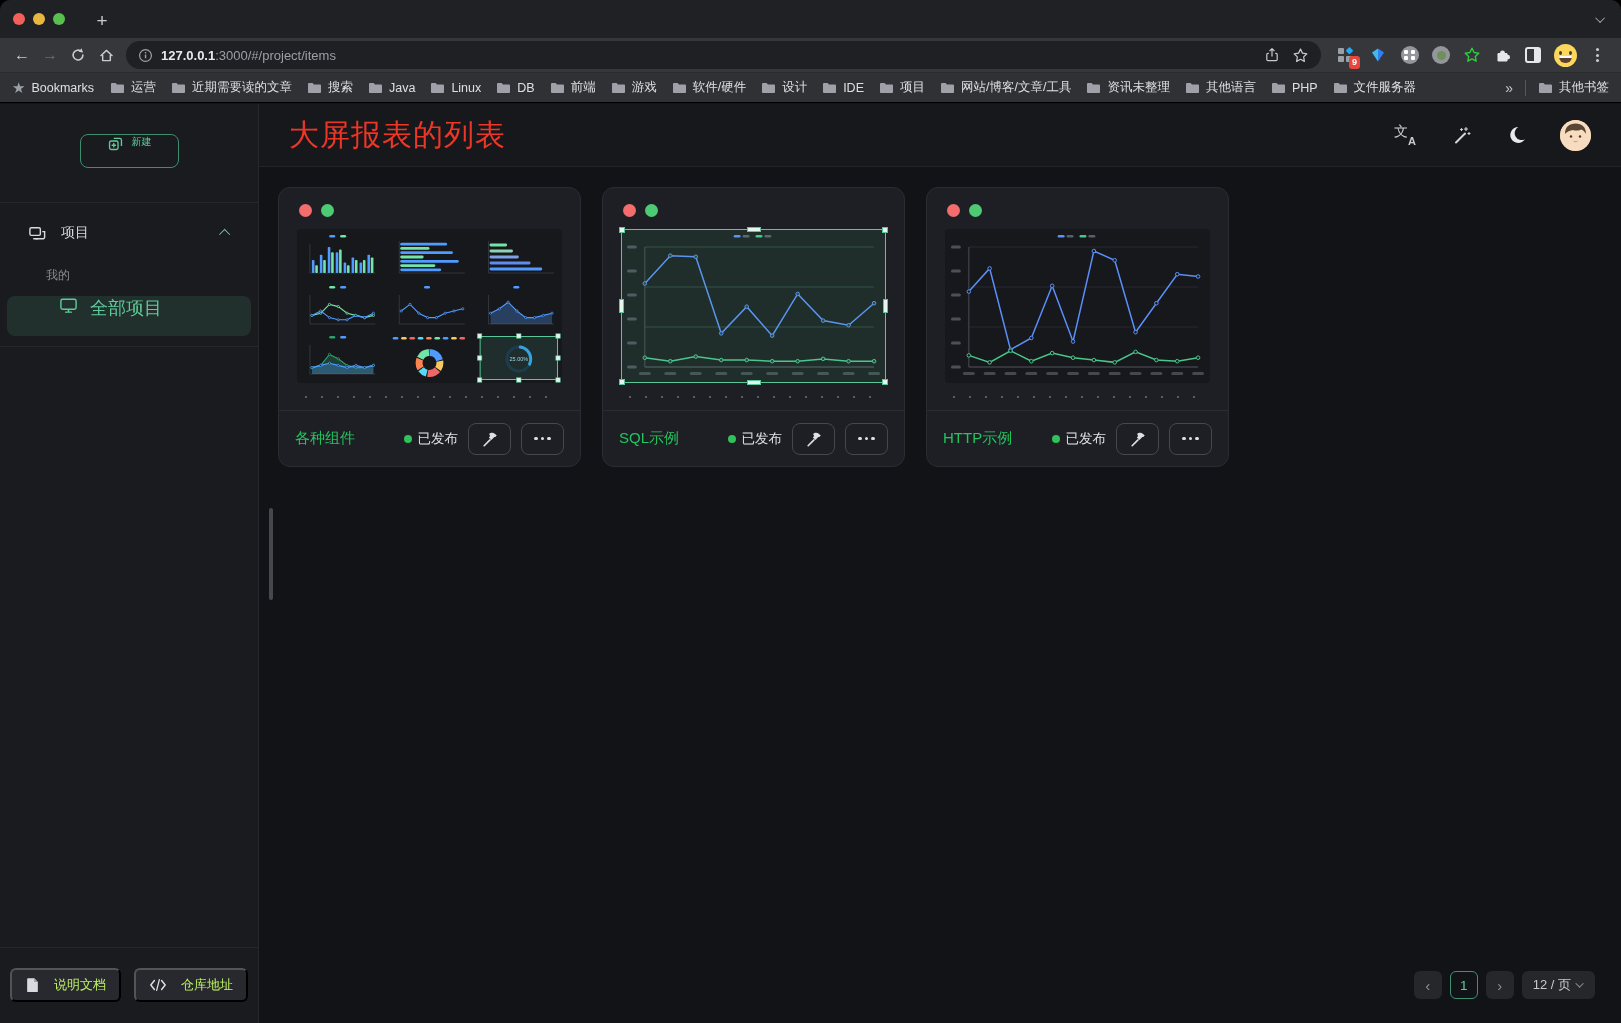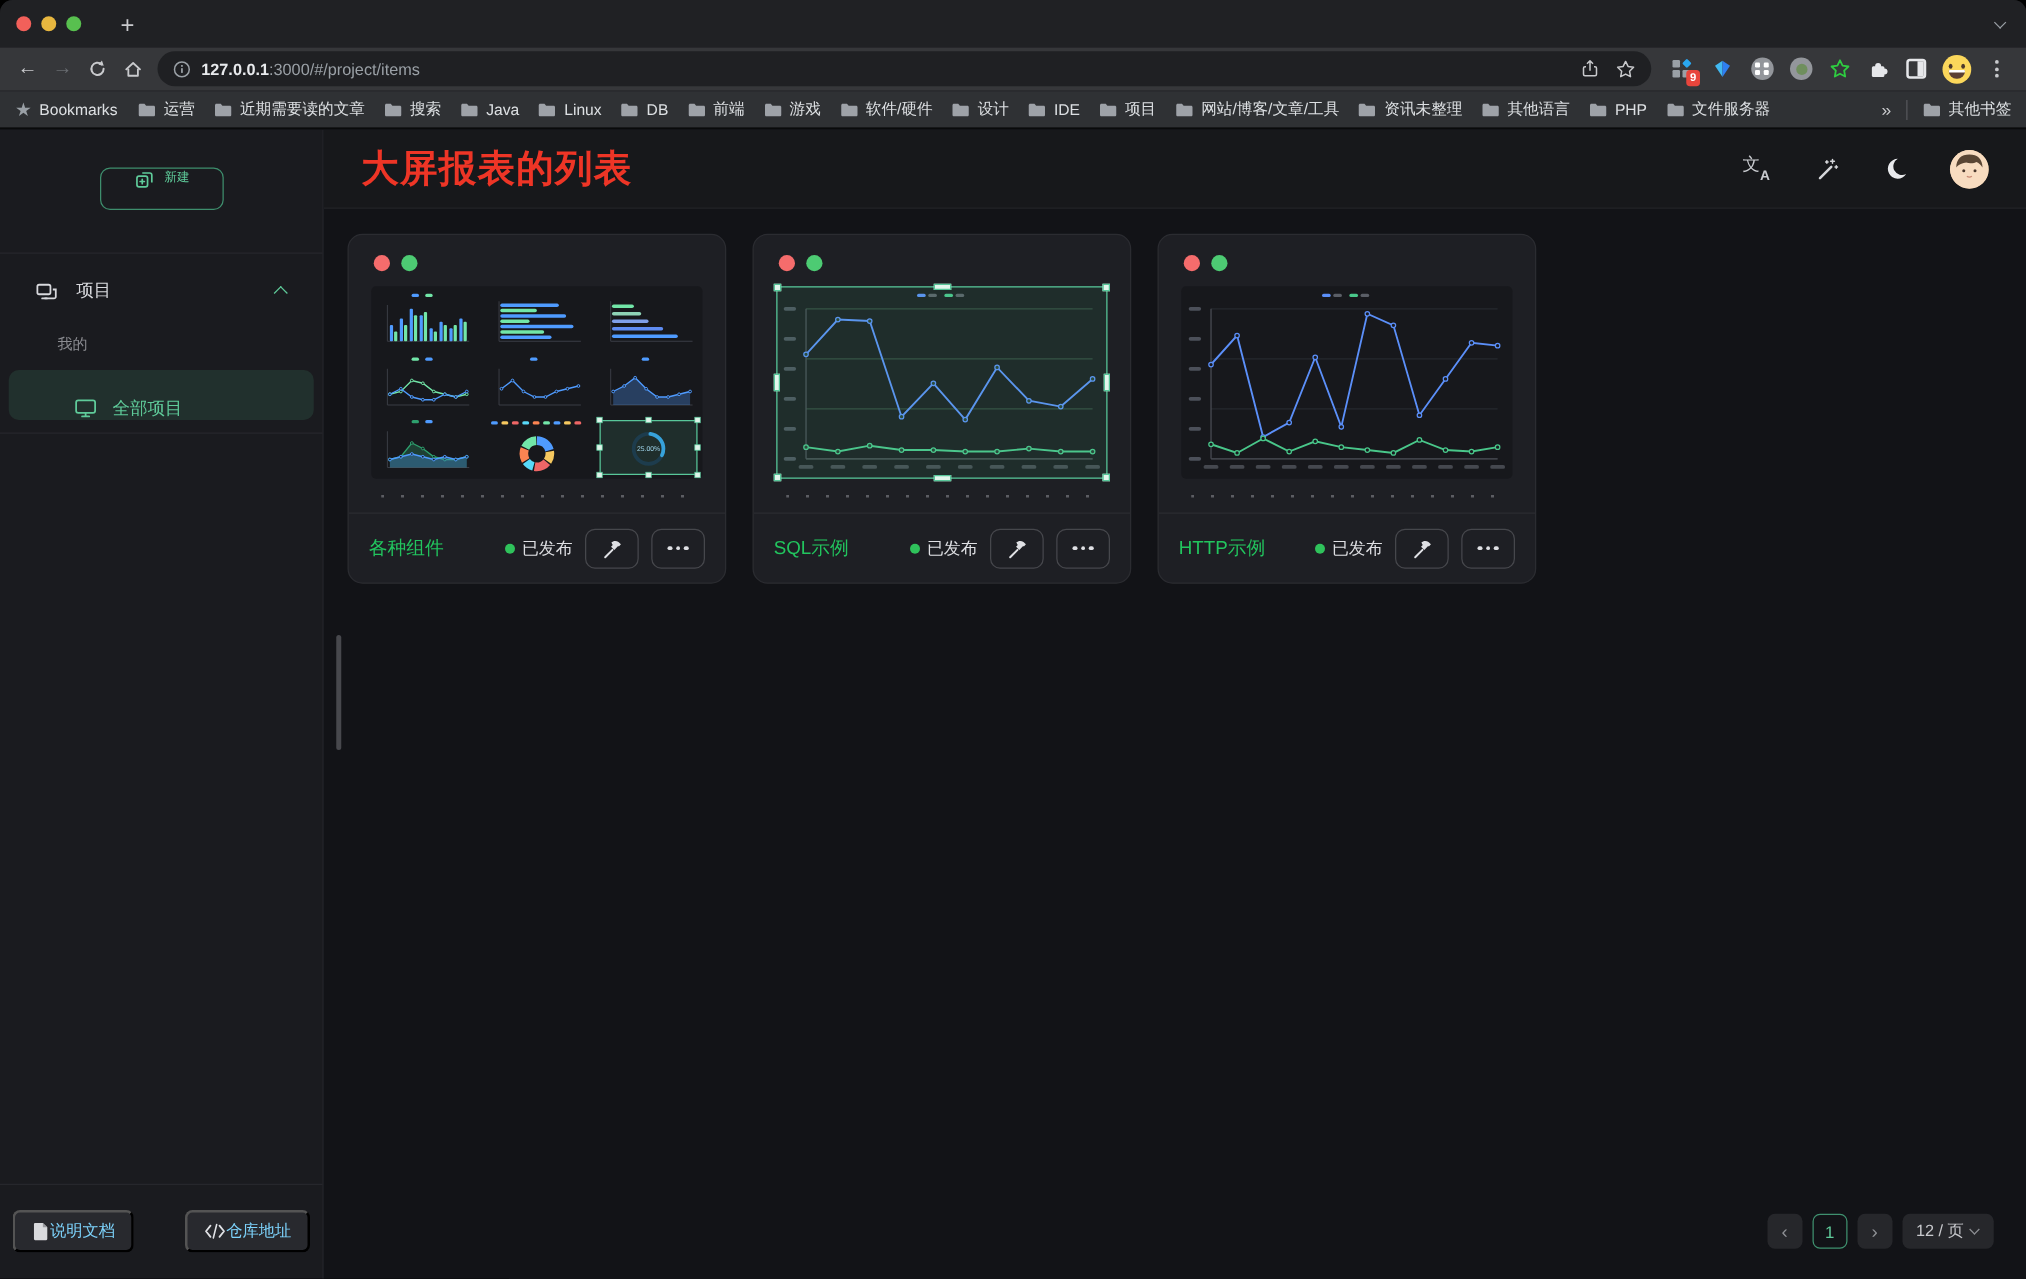--- a/index.html
+++ b/index.html
@@ -60,29 +60,29 @@
   .star-ic{color:#9aa0a6;font-size:15px}
 
   
   .app{position:absolute;top:104px;left:0;right:0;bottom:0;display:flex}
   .sidebar{width:259px;background:var(--side);border-right:1px solid var(--line);position:relative;flex-shrink:0}
   .new-btn{margin:30px auto 0;display:flex;align-items:flex-start;gap:8px;height:34px;padding:0 26px;width:max-content;border:1px solid var(--green-dim);border-radius:8px;color:var(--green);font-size:10px;background:transparent;cursor:pointer}
   .side-div{border-top:1px solid var(--line);margin:34px 0 10px}
   .side-row{height:40px;display:flex;align-items:center;gap:14px;padding:0 28px;color:var(--txt);font-size:14px}
   .chev-up{width:8px;height:8px;border-left:1.6px solid var(--green);border-top:1.6px solid var(--green);transform:rotate(45deg) translateY(2px);margin-left:auto}
   .group-label{padding:14px 0 10px 46px;color:var(--txt-dim);font-size:12px}
-  .side-item{height:40px;margin:2px 7px;border-radius:8px;display:flex;align-items:flex-end;gap:12px;padding-left:52px;color:var(--txt);font-size:14px;cursor:pointer}
+  .side-item{height:40px;margin:2px 7px;border-radius:8px;display:flex;align-items:flex-start;gap:12px;padding-left:52px;color:var(--txt);font-size:18px;cursor:pointer}
   .side-item.active{background:var(--green-bg);color:var(--green)}
   .side-footer{position:absolute;left:0;right:0;bottom:0;border-top:1px solid var(--line);padding:20px 10px 21px;display:flex;justify-content:space-between}
-  .foot-btn{display:flex;align-items:center;gap:0;height:34px;padding:0 13px;background:#28292e;border-radius:6px;color:#7dd3fc;font-size:13px;cursor:pointer}
+  .foot-btn{display:flex;align-items:center;gap:14px;height:34px;padding:0 13px;background:#28292e;border-radius:6px;color:#bef264;font-size:13px;cursor:pointer}
 
   
   .main{flex:1;position:relative;background:var(--main)}
   .main-header{height:63px;display:flex;align-items:center;padding:0 30px;background:var(--hdr);border-bottom:1px solid #222327}
-  .page-title{color:#ee3526;font-size:30px;letter-spacing:1px;font-weight:700}
+  .page-title{color:#ee3526;font-size:30px;letter-spacing:1px;font-weight:400}
   .hdr-icons{margin-left:auto;display:flex;align-items:center;gap:30px}
   .hdr-ic{width:26px;height:26px;display:flex;align-items:center;justify-content:center;color:#c9cbd0;cursor:pointer}
   .trans-ic{position:relative;width:22px;height:20px}
   .trans-ic .zh{position:absolute;left:0;top:-2px;font-size:14px}
   .trans-ic .en{position:absolute;right:0;bottom:-2px;font-size:11px;font-weight:bold}
   .avatar{width:31px;height:31px;border-radius:50%;overflow:hidden;background:#f6d3ae;cursor:pointer}
 
   .content{display:flex;gap:21px;padding:20px 0 0 19px}
   .card{width:303px;height:280px;background:var(--card);border:1px solid var(--line2);border-radius:12px;display:flex;flex-direction:column}
   .card-head{display:flex;align-items:center;gap:9px;padding:16px 20px 4px}

